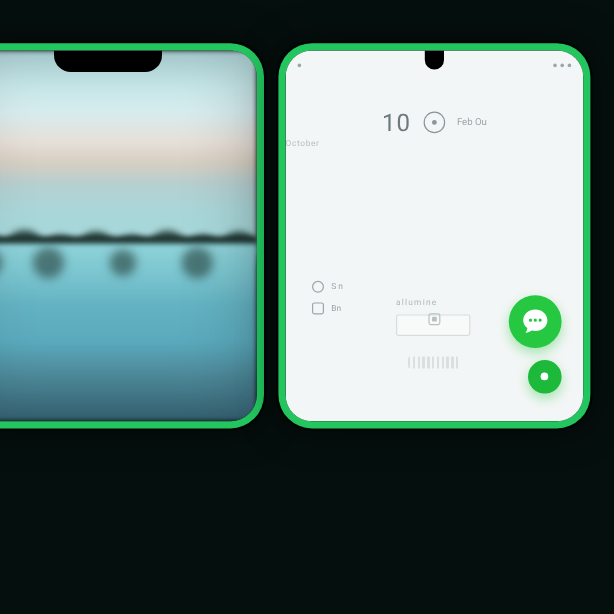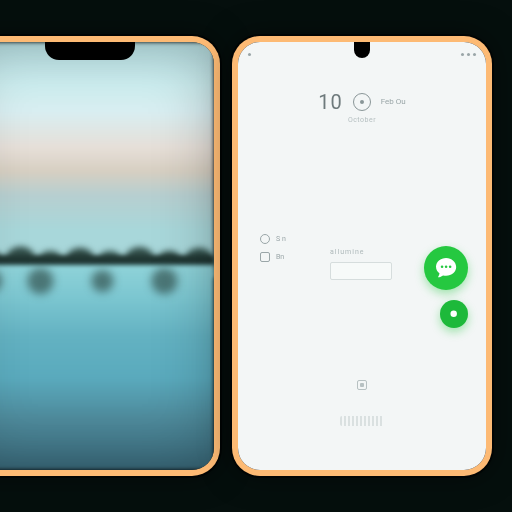--- a/index.html
+++ b/index.html
@@ -14,23 +14,23 @@
   .stage {
     position: absolute;
     inset: 0;
   }
 
   
   .phone {
     position: absolute;
     top: 36px;
     width: 260px;
-    height: 440px;
+    height: 321px;
     border-radius: 28px;
-    background: #fdba74;
+    background: #22c55e;
     box-shadow: 0 0 0 2px rgba(0,0,0,0.6), 0 0 30px rgba(0,0,0,0.5);
     overflow: hidden;
   }
   .phone .screen {
     position: absolute;
     inset: 6px;
     border-radius: 22px;
     overflow: hidden;
     background: #000;
   }
@@ -170,21 +170,21 @@
     font-size: 8px;
     line-height: 1.1;
     color: #9aa6a8;
     display: flex;
     flex-direction: column;
   }
   .clock-sub2 {
     position: absolute;
     top: 74px;
     left: 0; right: 0;
-    text-align: center;
+    text-align: left;
     font-size: 7px;
     letter-spacing: 0.5px;
     color: #b5bfc0;
   }
 
   .mid-block {
     position: absolute;
     top: 192px;
     left: 22px;
     display: flex;

